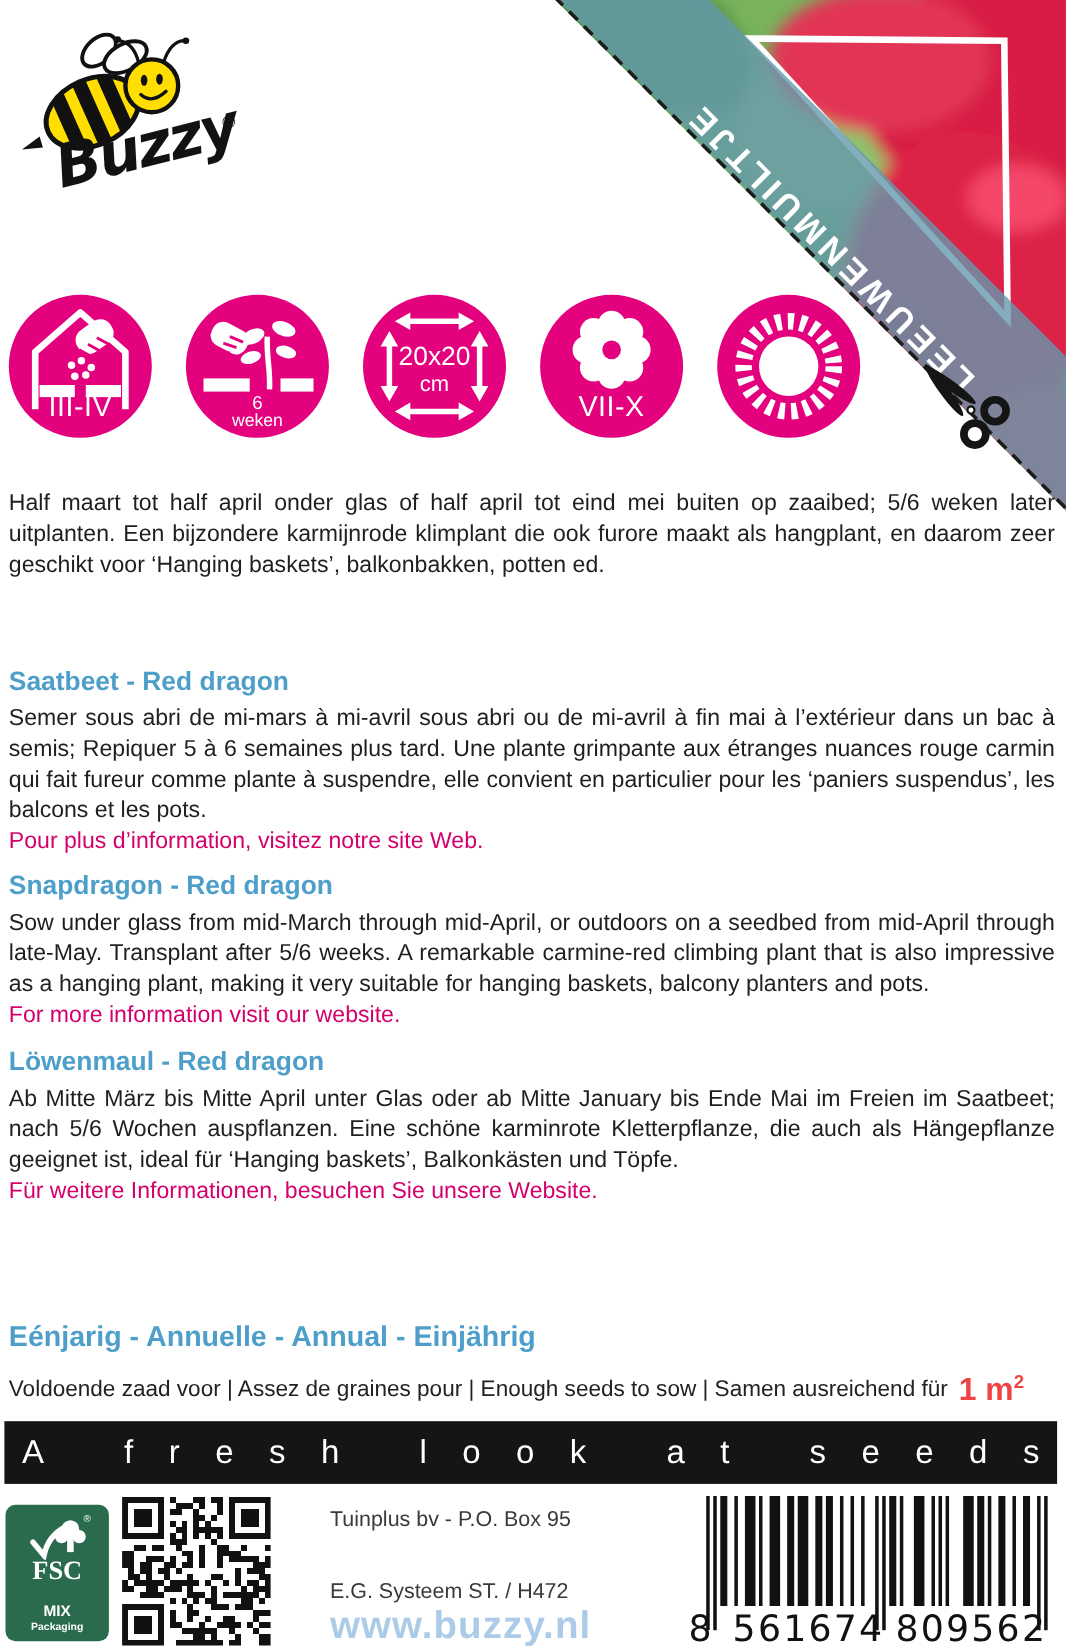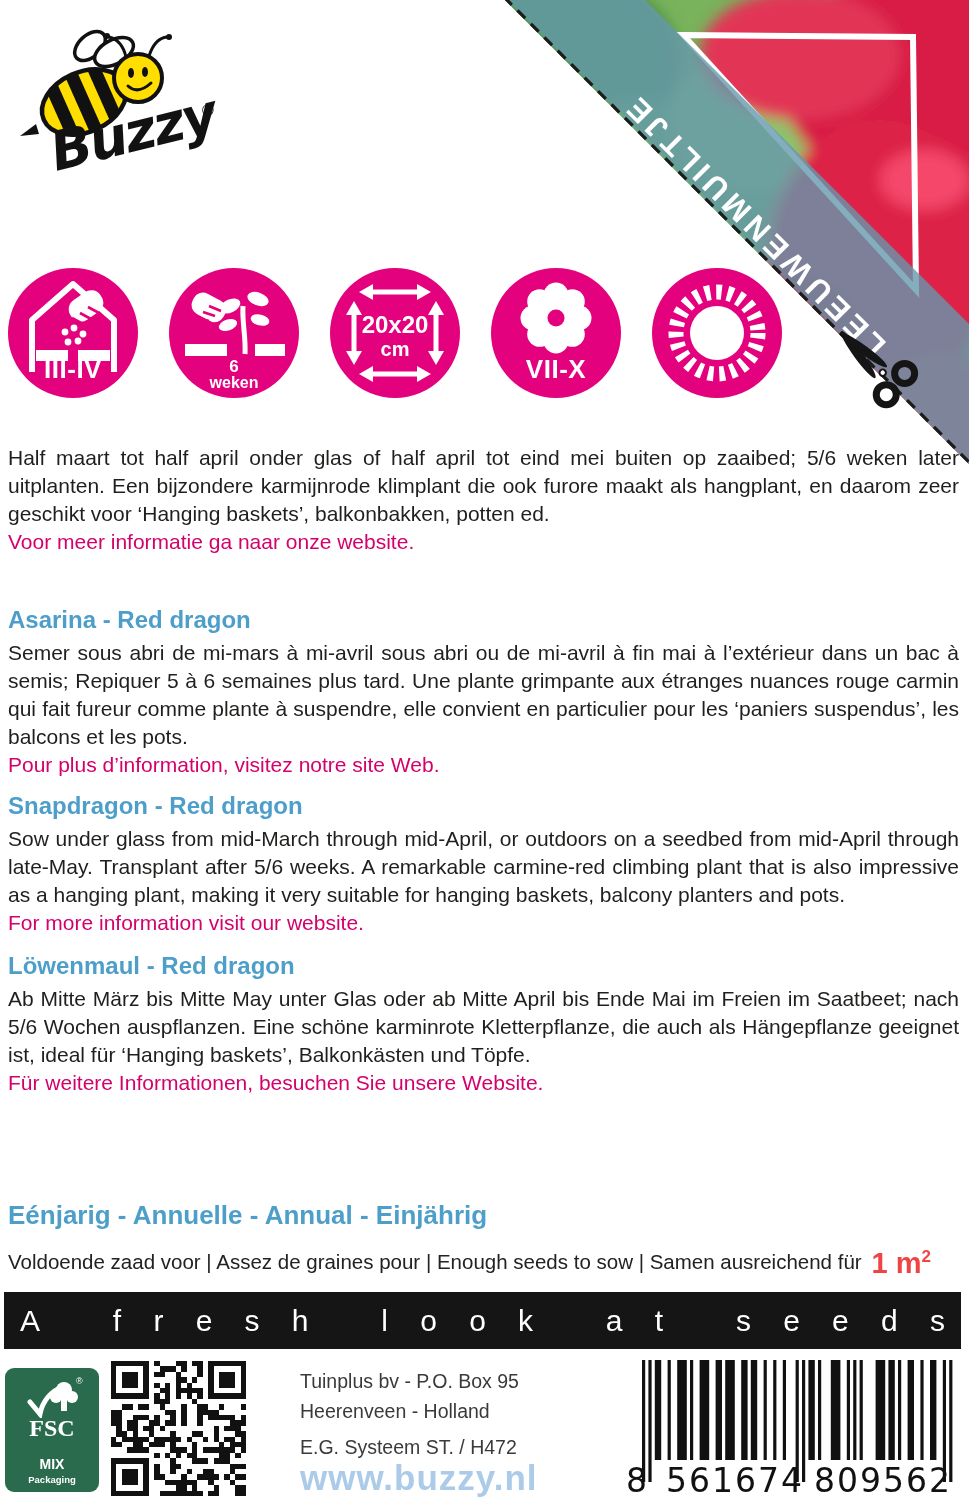--- a/index.html
+++ b/index.html
@@ -10,21 +10,21 @@
   
   .artwork{position:absolute;top:0;left:0;width:969px;height:470px;pointer-events:none;}
 
   
   .logo{position:absolute;top:28px;left:6px;width:230px;height:165px;}
 
   
   .icons{position:absolute;top:268px;left:8px;display:flex;gap:31px;}
   .icon-circle{position:relative;width:130px;height:130px;border-radius:50%;background:#E3017E;flex:0 0 auto;}
   .icon-circle svg{position:absolute;inset:0;}
-  .icon-label{position:absolute;left:0;width:100%;text-align:center;color:#fff;font-weight:bold;}
+  .icon-label{position:absolute;left:0;width:100%;text-align:center;color:#fff;font-weight:normal;}
   .lbl-b{bottom:13px;font-size:26px;letter-spacing:.5px;}
   .lbl-2l{bottom:7px;font-size:16px;line-height:16px;}
   .lbl-2l .big{font-size:17px;}
   .lbl-mid{top:44px;font-size:24px;line-height:25px;}
   .lbl-mid .small{font-size:20px;}
 
   
   .sec{position:absolute;left:8px;width:951px;}
   .sec-title{color:#4D9FCA;font-size:24px;font-weight:bold;margin:0 0 5px 0;}
   .sec-body{font-size:21px;line-height:28px;margin:0;text-align:justify;}
@@ -221,38 +221,37 @@
     <div class="icon-circle">
       <svg viewBox="0 0 130 130">
         <circle cx="65" cy="65" r="27" fill="#fff"></circle>
         <circle cx="65" cy="65" r="41" fill="none" stroke="#fff" stroke-width="15" stroke-dasharray="5.5 5.8"></circle>
       </svg>
     </div>
   </div>
 
   <div class="sec sec-nl">
     <p class="sec-body">Half maart tot half april onder glas of half april tot eind mei buiten op zaaibed; 5/6 weken later uitplanten. Een bijzondere karmijnrode klimplant die ook furore maakt als hangplant, en daarom zeer geschikt voor ‘Hanging baskets’, balkonbakken, potten ed.</p>
-    <p class="sec-link">Voor meer informatie ga naar onze website.</p>
   </div>
 
   <div class="sec sec-fr">
-    <h2 class="sec-title">Asarina - Red dragon</h2>
+    <h2 class="sec-title">Saatbeet - Red dragon</h2>
     <p class="sec-body">Semer sous abri de mi-mars à mi-avril sous abri ou de mi-avril à fin mai à l’extérieur dans un bac à semis; Repiquer 5 à 6 semaines plus tard. Une plante grimpante aux étranges nuances rouge carmin qui fait fureur comme plante à suspendre, elle convient en particulier pour les ‘paniers suspendus’, les balcons et les pots.</p>
     <p class="sec-link">Pour plus d’information, visitez notre site Web.</p>
   </div>
 
   <div class="sec sec-en">
     <h2 class="sec-title">Snapdragon - Red dragon</h2>
     <p class="sec-body">Sow under glass from mid-March through mid-April, or outdoors on a seedbed from mid-April through late-May. Transplant after 5/6 weeks. A remarkable carmine-red climbing plant that is also impressive as a hanging plant, making it very suitable for hanging baskets, balcony planters and pots.</p>
     <p class="sec-link">For more information visit our website.</p>
   </div>
 
   <div class="sec sec-de">
     <h2 class="sec-title">Löwenmaul - Red dragon</h2>
-    <p class="sec-body">Ab Mitte März bis Mitte May unter Glas oder ab Mitte April bis Ende Mai im Freien im Saatbeet; nach 5/6 Wochen auspflanzen. Eine schöne karminrote Kletterpflanze, die auch als Hängepflanze geeignet ist, ideal für ‘Hanging baskets’, Balkonkästen und Töpfe.</p>
+    <p class="sec-body">Ab Mitte März bis Mitte April unter Glas oder ab Mitte January bis Ende Mai im Freien im Saatbeet; nach 5/6 Wochen auspflanzen. Eine schöne karminrote Kletterpflanze, die auch als Hängepflanze geeignet ist, ideal für ‘Hanging baskets’, Balkonkästen und Töpfe.</p>
     <p class="sec-link">Für weitere Informationen, besuchen Sie unsere Website.</p>
   </div>
 
   <div class="annual">Eénjarig - Annuelle - Annual - Einjährig</div>
   <div class="seeds">
     <span>Voldoende zaad voor | Assez de graines pour | Enough seeds to sow | Samen ausreichend für</span>
     <span class="qty"><span>1 m</span><sup>2</sup></span>
   </div>
 
   <div class="tagline-bar">
@@ -517,21 +516,20 @@
         <rect x="19" y="1" width="5" height="5" fill="#fff"></rect>
         <rect x="20" y="2" width="3" height="3" fill="#111"></rect>
         <rect x="0" y="18" width="7" height="7" fill="#111"></rect>
         <rect x="1" y="19" width="5" height="5" fill="#fff"></rect>
         <rect x="2" y="20" width="3" height="3" fill="#111"></rect>
       </svg>
   </div>
 
   <div class="addr">
     <p class="addr-l1">Tuinplus bv - P.O. Box 95</p>
-    <p class="addr-l2">Heerenveen - Holland</p>
   </div>
   <div class="sysline">E.G. Systeem ST. / H472</div>
   <div class="website">www.buzzy.nl</div>
 
   <div class="barcode">
     <svg id="bc-svg" viewBox="0 0 334 138" width="334" height="138">
       <g id="bc-bars">
           <rect x="14" y="0" width="3.2" height="122" fill="#111"></rect>
           <rect x="20.4" y="0" width="3.2" height="122" fill="#111"></rect>
           <rect x="26.799999999999997" y="0" width="6.4" height="100" fill="#111"></rect>

